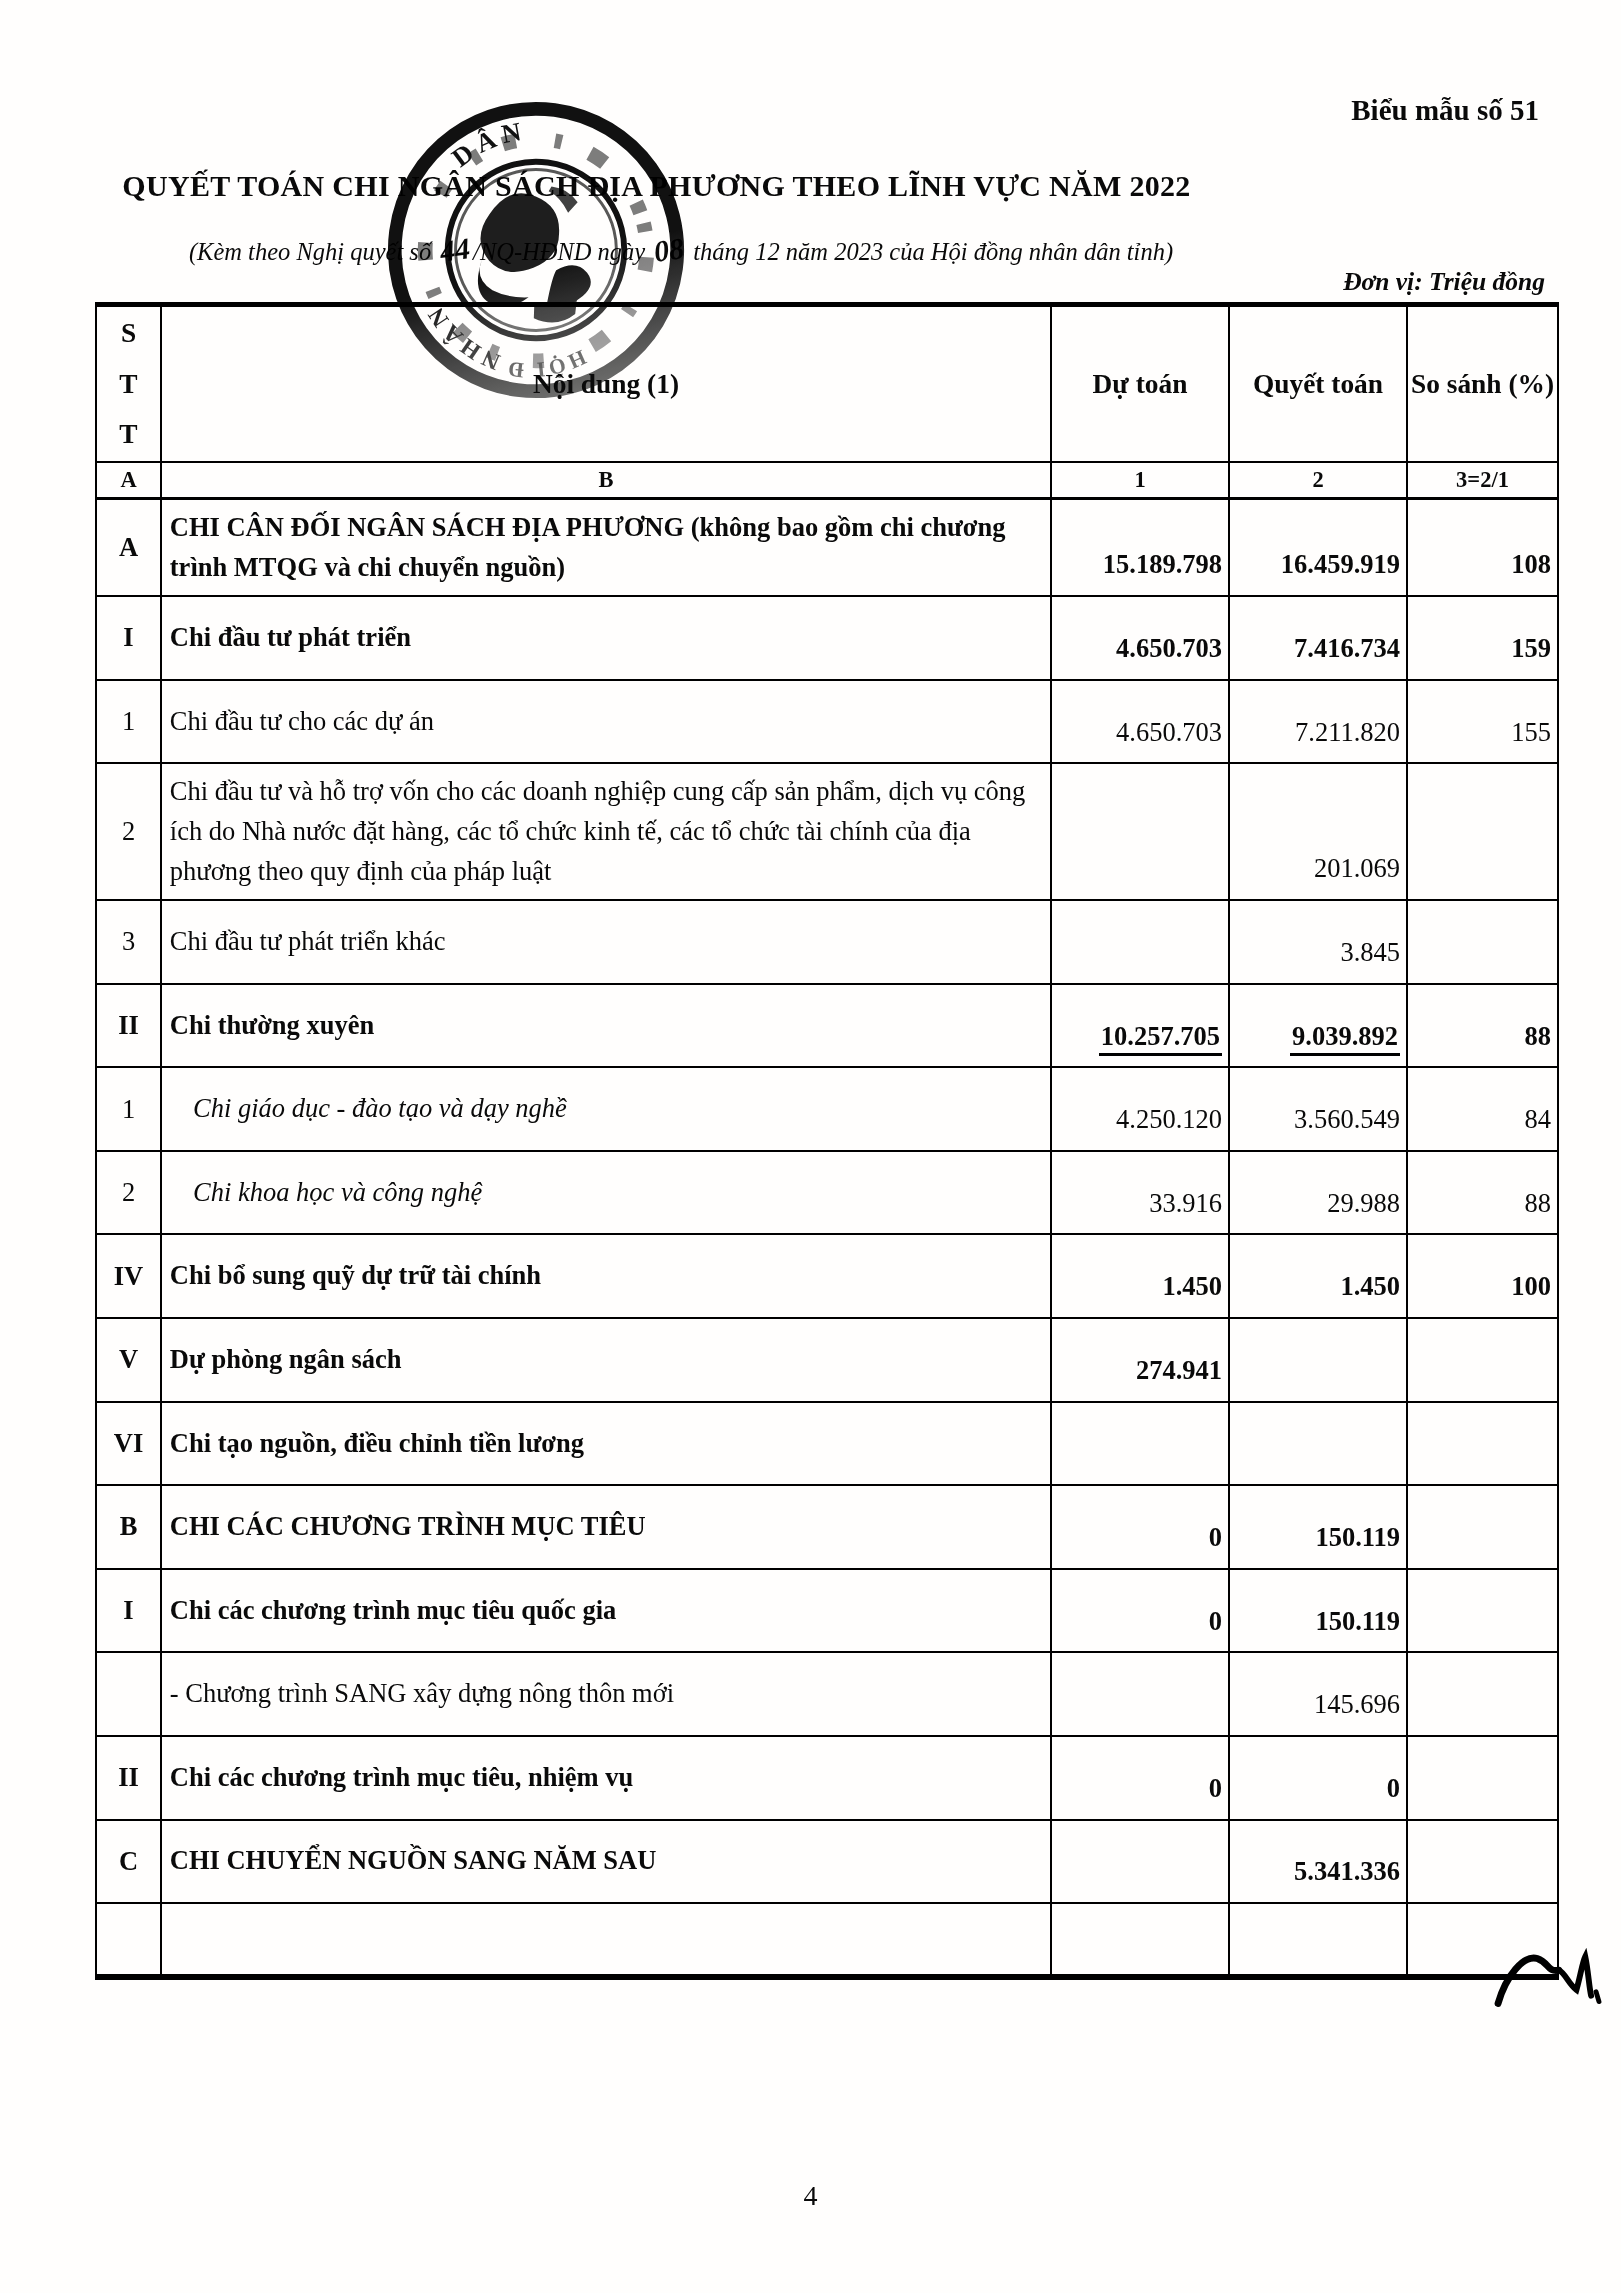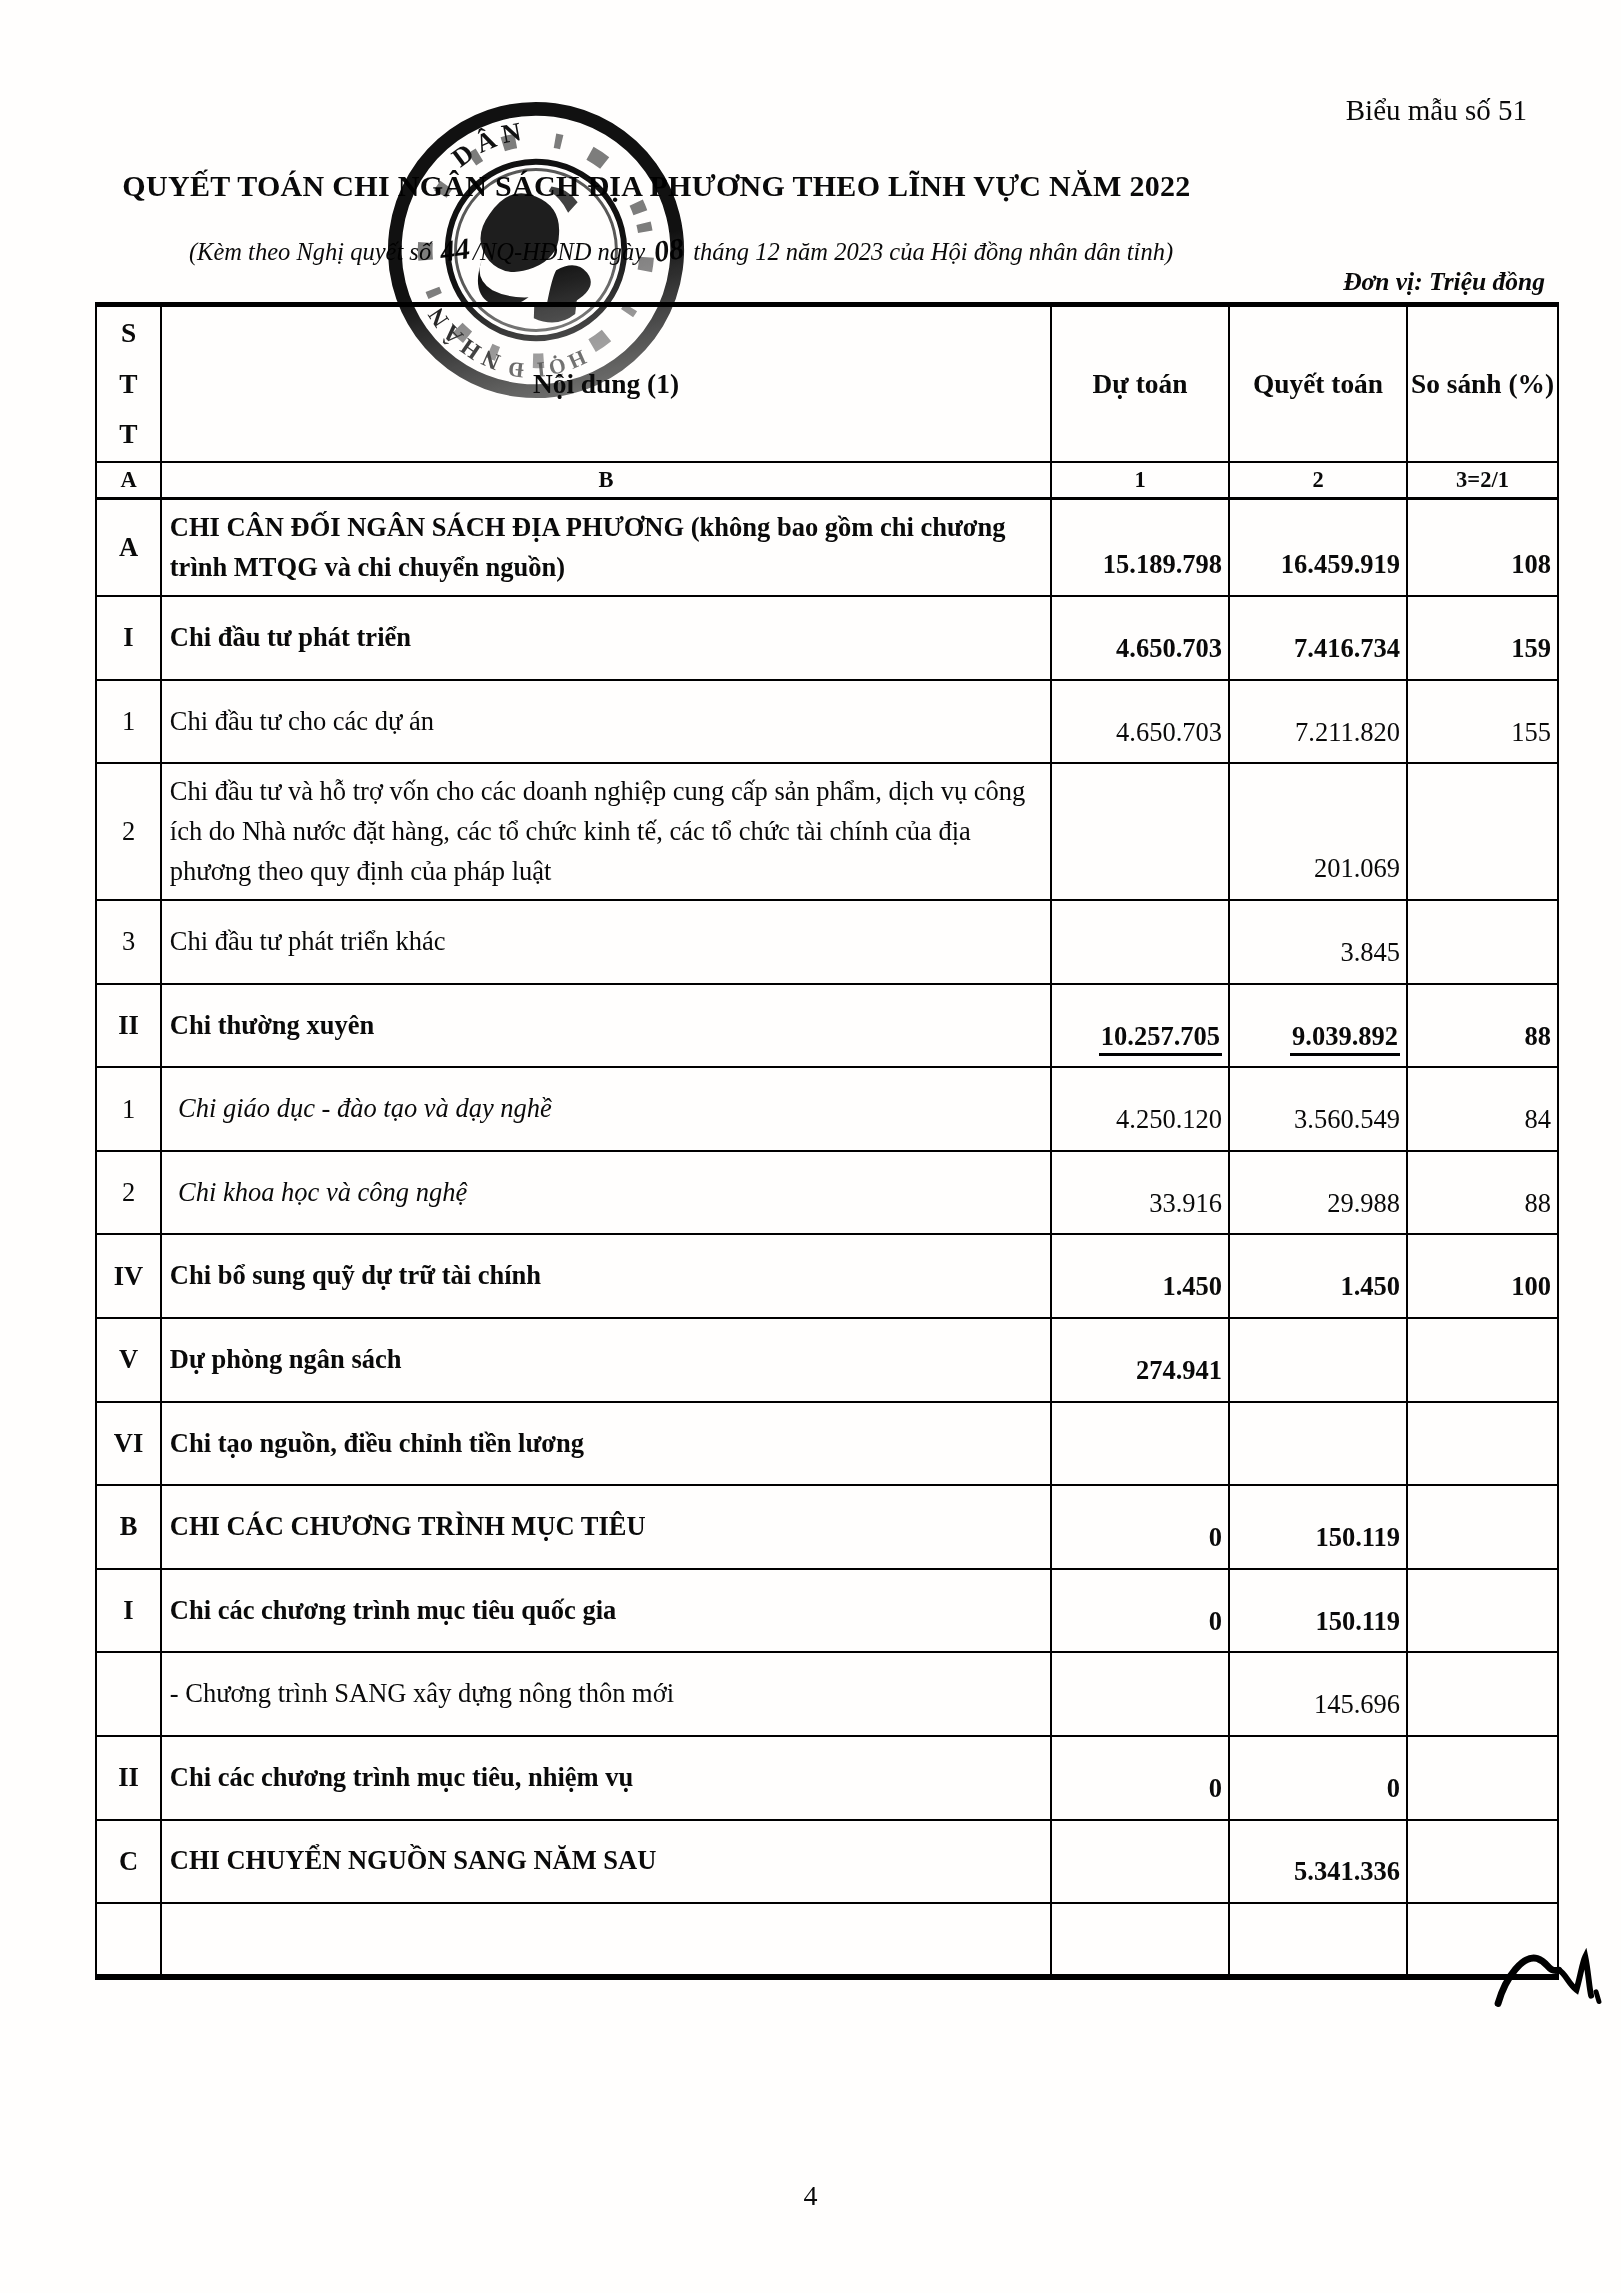--- a/index.html
+++ b/index.html
@@ -2,21 +2,21 @@
 <html lang="vi"><head>
 <meta charset="utf-8">
 <style>
   html,body { margin:0; padding:0; background:#d9d9d9; }
   .page {
     position:relative; width:1621px; height:2294px; margin:0 auto;
     background:#fffefd; color:#0a0a0a;
     font-family:"Liberation Serif", serif;
     overflow:hidden;
   }
-  .form-label { position:absolute; top:94px; right:94px; font-size:29px; font-weight:normal; }
+  .form-label { position:absolute; top:94px; right:82px; font-size:29px; font-weight:bold; }
   .doc-title {
     position:absolute; top:169px; left:98px; width:1117px; margin:0;
     text-align:center; font-size:30px; font-weight:bold; letter-spacing:0.3px;
   }
   .doc-subtitle {
     position:absolute; top:233px; left:98px; width:1166px;
     text-align:center; font-size:24.5px; font-style:italic;
   }
   .hand { display:inline-block; font-weight:bold; font-size:30px; transform:rotate(-8deg); padding:0 2.9px; }
   .unit-label { position:absolute; top:267px; right:76px; font-size:25.5px; font-weight:bold; font-style:italic; }
@@ -30,21 +30,21 @@
   .budget th, .budget td { border:2px solid #000; overflow:hidden; }
   tr.head th { height:145px; vertical-align:middle; font-size:27.4px; font-weight:bold; border-bottom-width:2.9px; }
   .stt-stack { display:inline-block; width:0.72em; word-break:break-all; line-height:1.85; }
   tr.subhead th { height:32px; font-size:22.5px; font-weight:bold; border-bottom:3.9px solid #000; }
   .budget tbody td { height:63px; }
   .c-stt { text-align:center; vertical-align:middle; padding:2px; }
   .c-content { text-align:left; vertical-align:middle; padding:7.8px 9.8px 7.8px 7.8px; line-height:1.5; }
   .c-num { text-align:right; vertical-align:bottom; padding:3.9px 5.9px 14.7px 3.9px; }
   tr.bold { font-weight:bold; }
   tr.italic .c-content { font-style:italic; }
-  tr.indent .c-content { padding-left:16px; }
+  tr.indent .c-content { padding-left:31px; }
   tr.uvals td:nth-child(3) .v, tr.uvals td:nth-child(4) .v { border-bottom:3.9px solid #000; padding:0 2px 2px 2px; }
   .budget tbody tr:last-child td { height:51px; }
 
   .stamp { position:absolute; top:98px; left:384px; opacity:0.93; pointer-events:none; }
   .signature { position:absolute; top:1933px; left:1490px; }
   .page-number { position:absolute; top:2180px; left:0; width:100%; text-align:center; font-size:28px; }
 </style>
 </head>
 <body>
 

